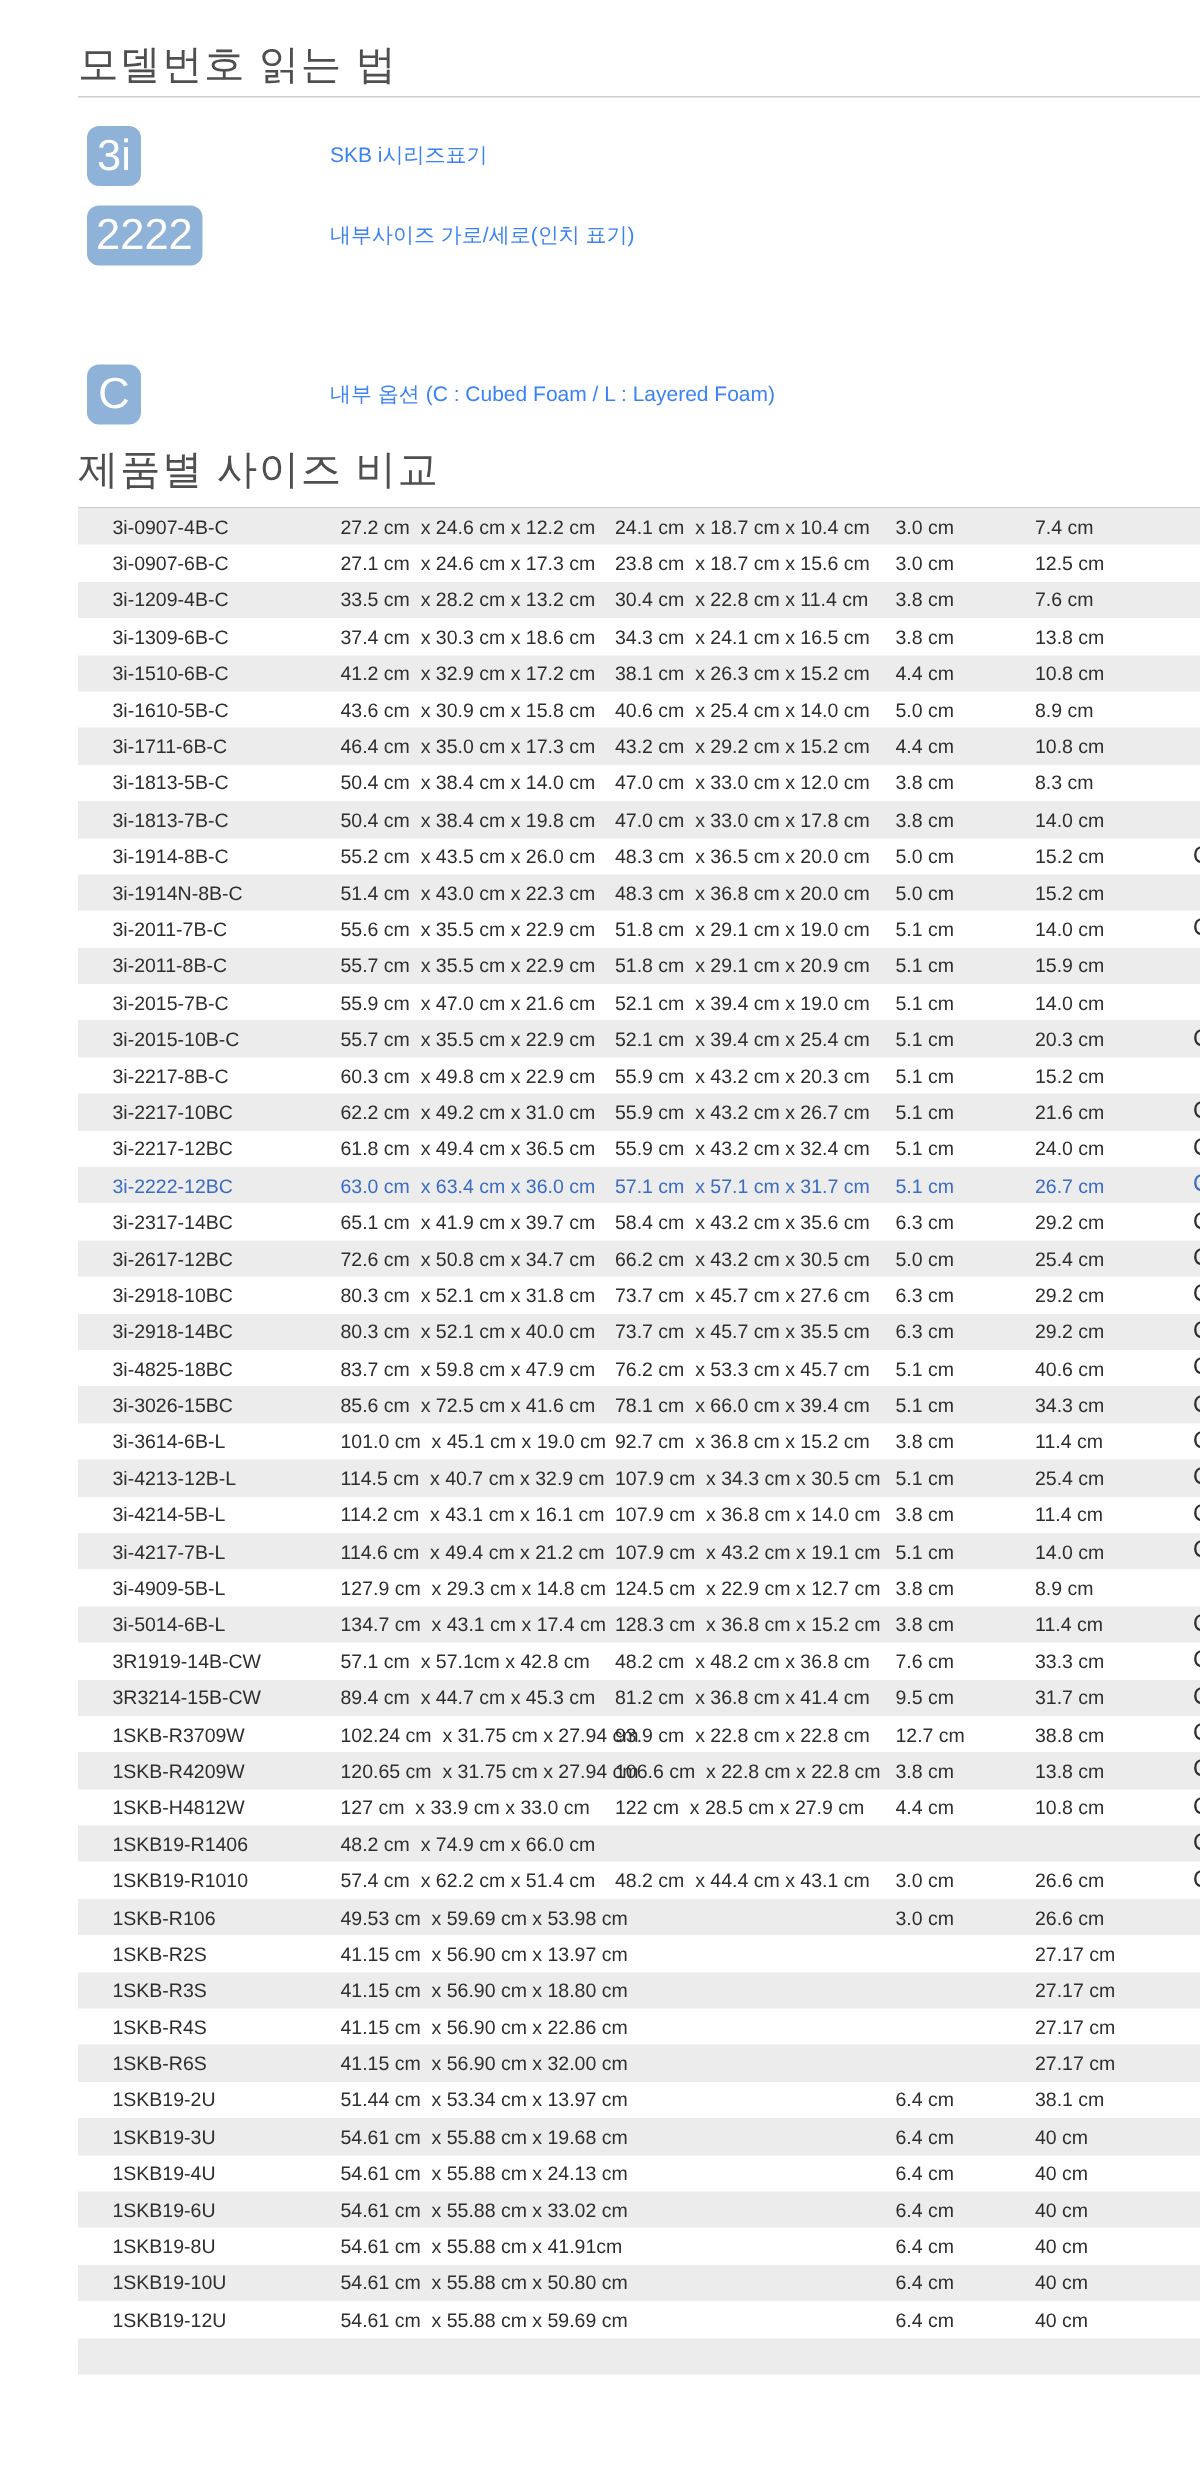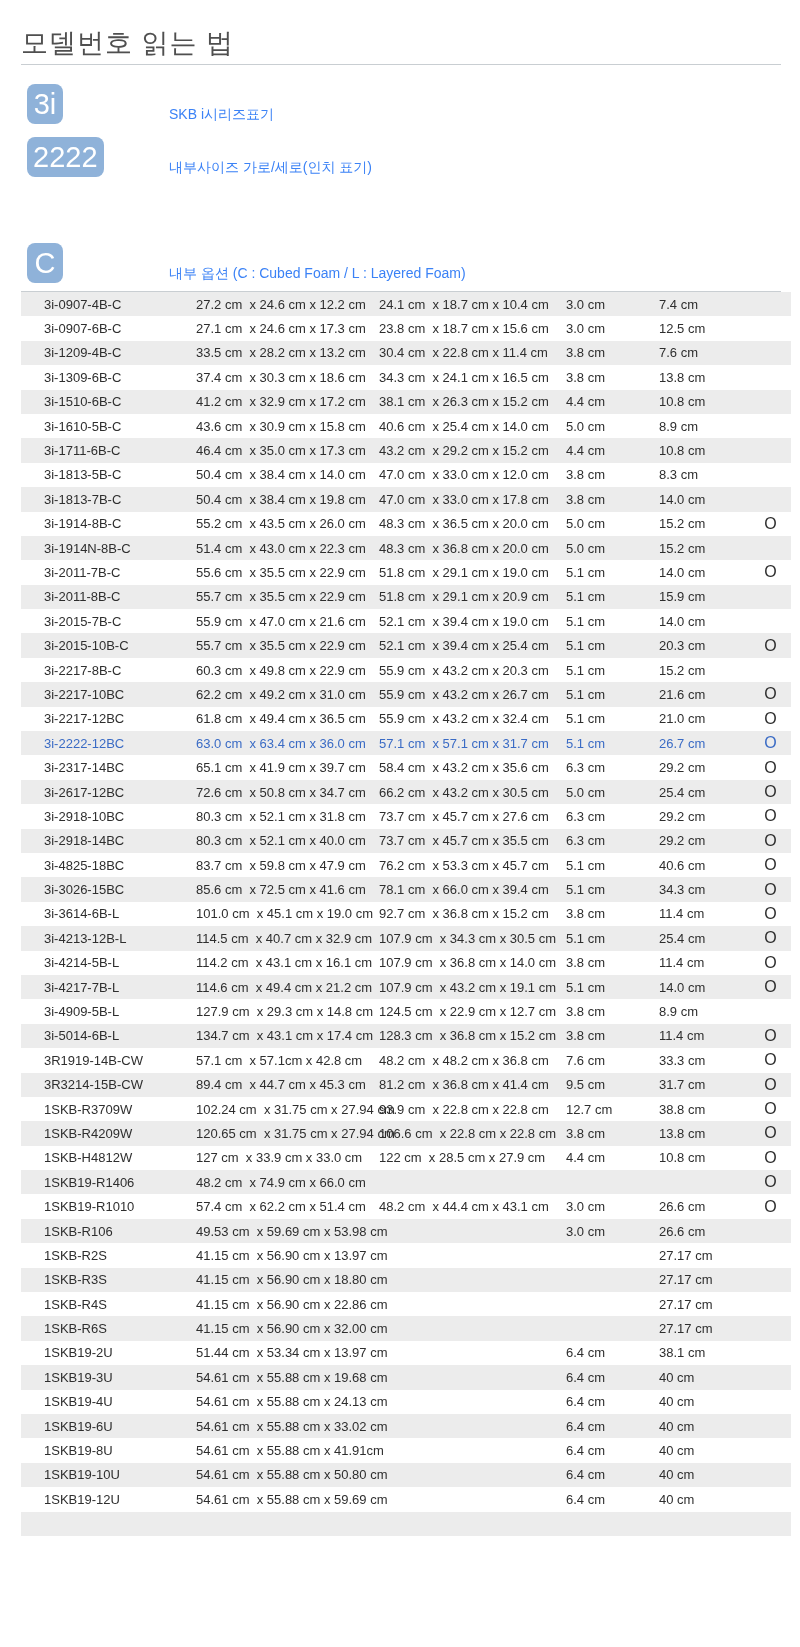--- a/index.html
+++ b/index.html
@@ -1,30 +1,30 @@
 <!DOCTYPE html>
 <html><head>
 <meta charset="utf-8">
 <style>
   html,body{margin:0;padding:0;}
   body{
     width:800px;height:1647px;overflow:hidden;background:#ffffff;
     font-family:"Liberation Sans", sans-serif;color:#2e2e2e;position:relative;
   }
-  .page{padding:0 0 0 21px;}
+  .page{padding:0 0 0 52px;}
   h1.sec-title{
     margin:26px 0 0 0;font-size:27px;line-height:34px;font-weight:500;
     color:#4f4f4f;letter-spacing:1px;
   }
   h1.sec-title.second{margin-top:13px;}
   .rule{border:none;border-top:1px solid #c9ced2;margin:4px 0 0 0;width:760px;}
   .rule.second{margin-top:8px;}
   
   .legend{margin-top:19px;}
-  .legend-item{display:flex;align-items:flex-end;height:40px;margin-bottom:13px;}
+  .legend-item{display:flex;align-items:center;height:40px;margin-bottom:13px;gap:20px;}
   .legend-item:last-child{margin-bottom:0;}
   .legend-badges{width:142px;margin-left:6px;display:flex;gap:4px;flex-shrink:0;}
   .badge{
     display:inline-flex;align-items:center;justify-content:center;
     height:40px;min-width:36px;padding:0 6px;box-sizing:border-box;
     background:#8fb2d9;color:#ffffff;border-radius:8px;
     font-size:29px;line-height:40px;
   }
   .legend-desc{font-size:14px;color:#3b82f6;}
   
@@ -70,20 +70,21 @@
     <div class="legend-item">
     </div>
     <div class="legend-item">
       <div class="legend-badges">
         <span class="badge">C</span>
       </div>
       <span class="legend-desc">내부 옵션 (C : Cubed Foam / L : Layered Foam)</span>
     </div>
   </div>
 
+  <h1 class="sec-title second">제품별 사이즈 비교</h1>
   <hr class="rule second">
 
   <div class="size-table">
     <div class="tbody">
         <div class="trow stripe">
           <div class="td c0">3i-0907-4B-C</div>
           <div class="td c1">27.2 cm  x 24.6 cm x 12.2 cm</div>
           <div class="td c2">24.1 cm  x 18.7 cm x 10.4 cm</div>
           <div class="td c3">3.0 cm</div>
           <div class="td c4">7.4 cm</div>
@@ -215,21 +216,21 @@
           <div class="td c2">55.9 cm  x 43.2 cm x 26.7 cm</div>
           <div class="td c3">5.1 cm</div>
           <div class="td c4">21.6 cm</div>
           <div class="td c5">O</div>
         </div>
         <div class="trow">
           <div class="td c0">3i-2217-12BC</div>
           <div class="td c1">61.8 cm  x 49.4 cm x 36.5 cm</div>
           <div class="td c2">55.9 cm  x 43.2 cm x 32.4 cm</div>
           <div class="td c3">5.1 cm</div>
-          <div class="td c4">21.0 cm</div>
+          <div class="td c4">24.0 cm</div>
           <div class="td c5">O</div>
         </div>
         <div class="trow stripe hl">
           <div class="td c0">3i-2222-12BC</div>
           <div class="td c1">63.0 cm  x 63.4 cm x 36.0 cm</div>
           <div class="td c2">57.1 cm  x 57.1 cm x 31.7 cm</div>
           <div class="td c3">5.1 cm</div>
           <div class="td c4">26.7 cm</div>
           <div class="td c5">O</div>
         </div>

